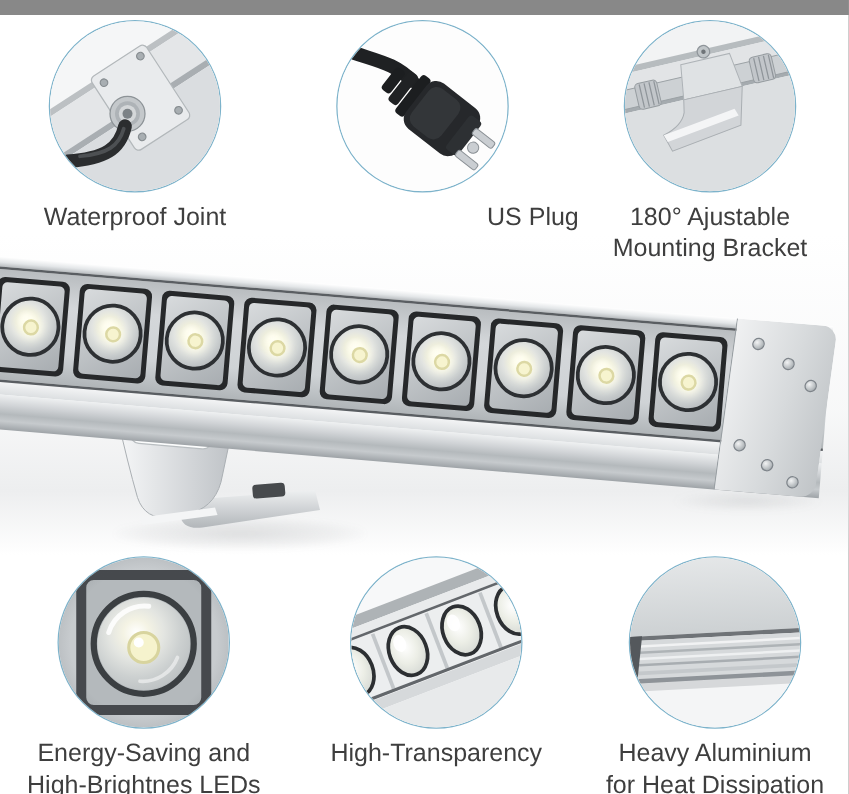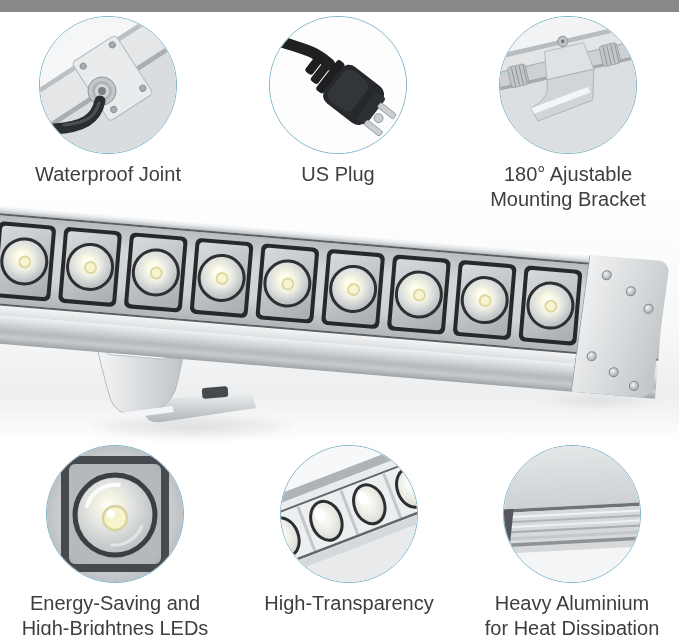--- a/index.html
+++ b/index.html
@@ -214,21 +214,21 @@
         <path d="M60,84 C56,102 44,110 14,112" stroke="#2b2d2f" stroke-width="11" fill="none" stroke-linecap="round"></path>
         <path d="M59,86 C55,100 46,106 24,108" stroke="#4d5053" stroke-width="3" fill="none" stroke-linecap="round"></path>
       </svg>
     </div>
     <div class="caption">
       <span>Waterproof Joint</span>
       <span></span>
     </div>
   </div>
 
-  <div class="feature" style="left:213px;top:4px;">
+  <div class="feature" style="left:213px;top:4px;text-align:right;">
     <div class="circle">
       <svg width="136" height="136" viewBox="0 0 136 136">
         <rect width="136" height="136" fill="#fdfdfd"></rect>
         <path d="M4,22 C30,32 44,32 60,48" stroke="#1f2123" stroke-width="11" fill="none" stroke-linecap="round"></path>
         <g transform="rotate(38 70 66)">
           <rect x="34" y="56" width="9" height="22" rx="3" fill="#1c1e20"></rect>
           <rect x="44" y="52" width="9" height="30" rx="3" fill="#202224"></rect>
           <rect x="54" y="48" width="9" height="38" rx="3" fill="#1c1e20"></rect>
           <rect x="62" y="44" width="52" height="46" rx="10" fill="#26282b"></rect>
           <rect x="66" y="48" width="30" height="38" rx="8" fill="#333639"></rect>

